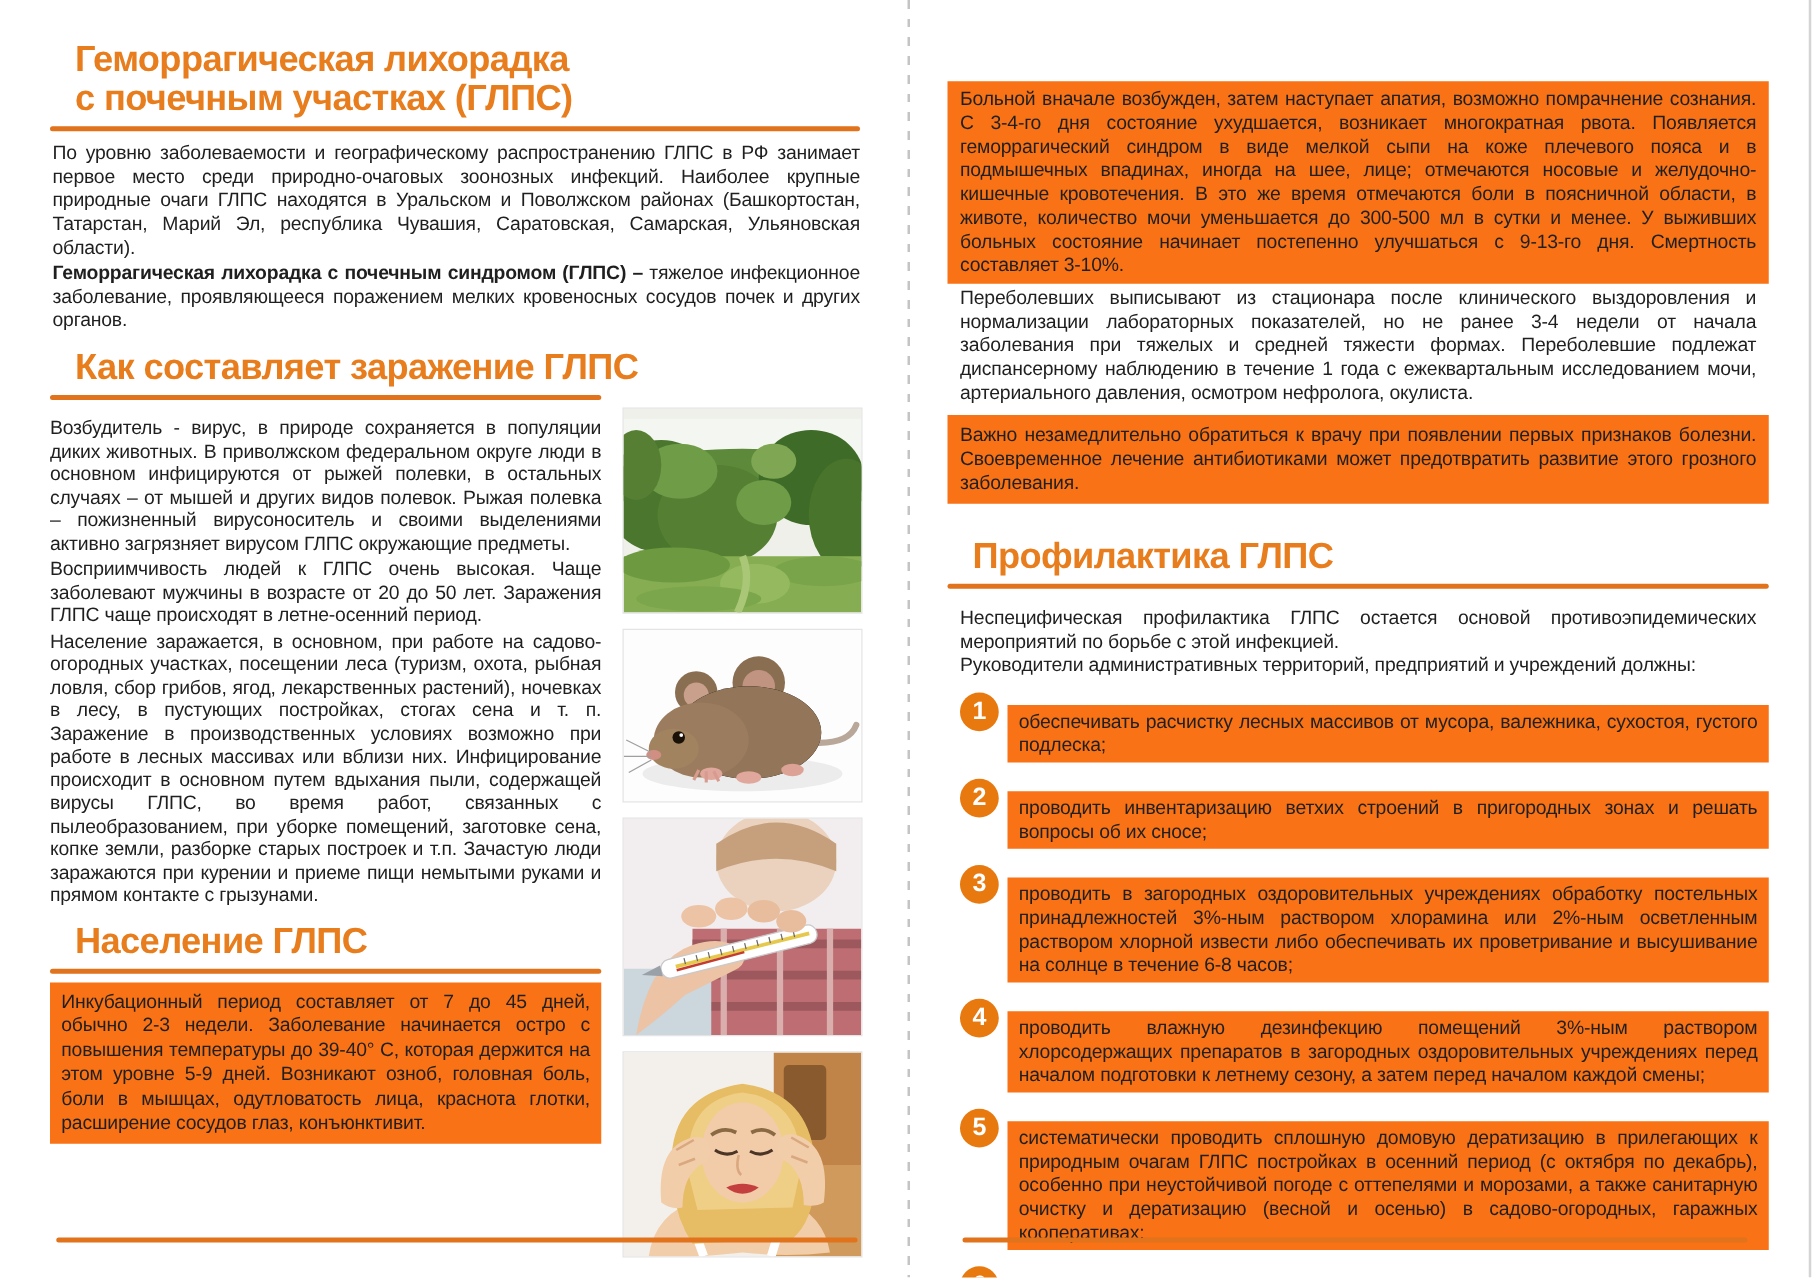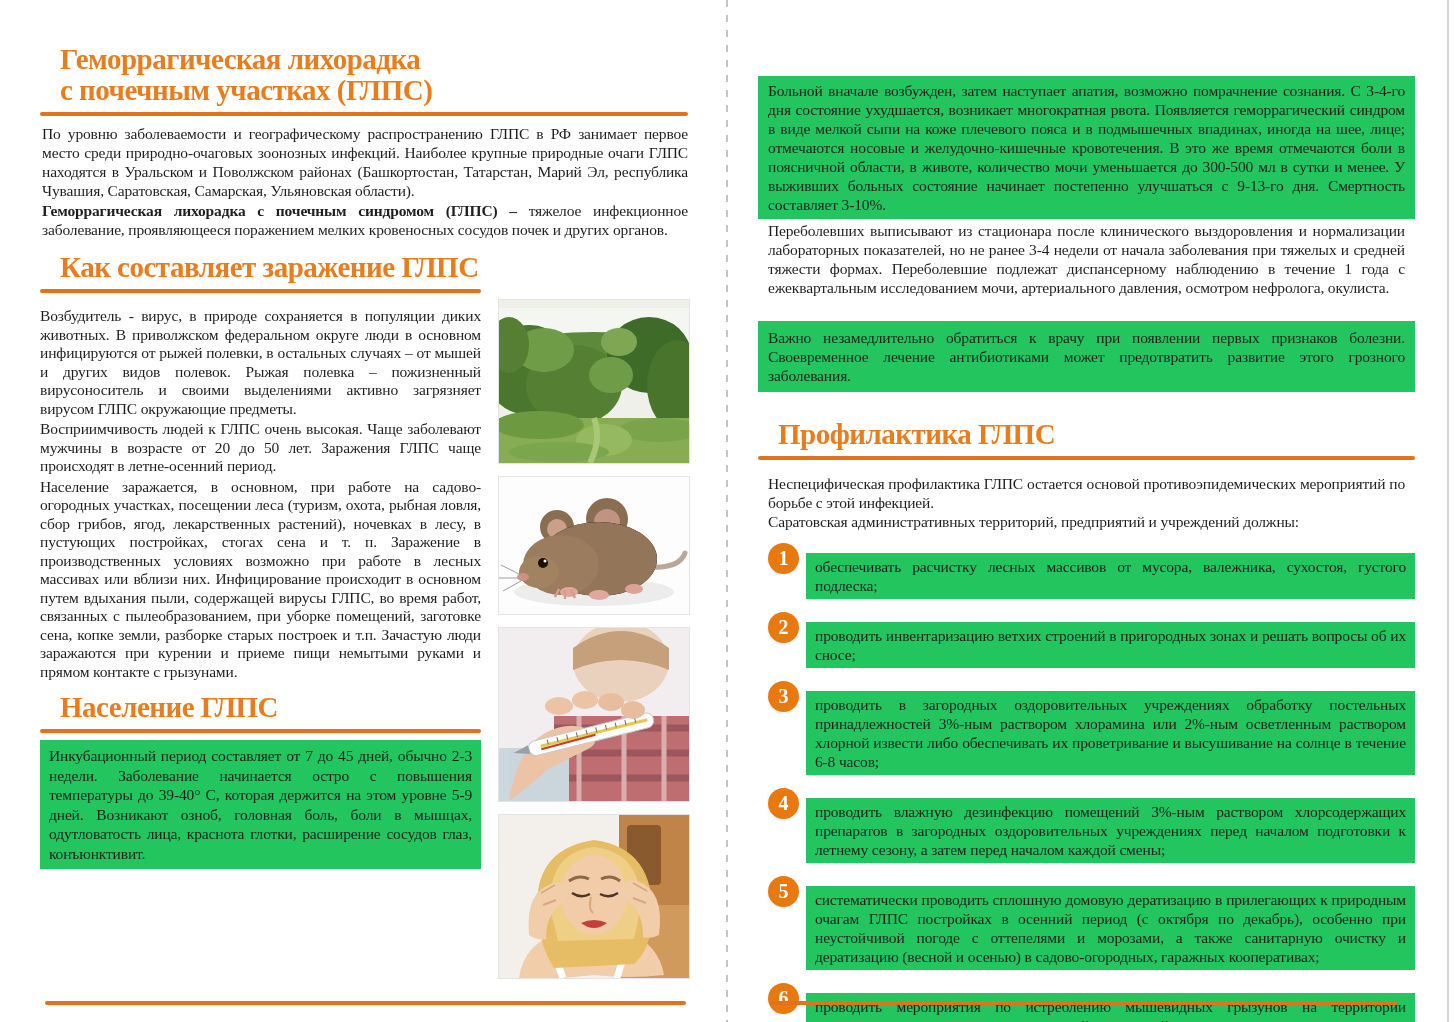--- a/index.html
+++ b/index.html
@@ -2,57 +2,57 @@
 <html><head>
 <meta charset="utf-8">
 <style>
   html,body{margin:0;padding:0;}
   body{
     width:1455px;height:1022px;position:relative;overflow:hidden;
     background:#ffffff;
     font-family:"Liberation Sans","DejaVu Sans",sans-serif;
     color:#1f1f1f;letter-spacing:-0.15px;
   }
-  .page{position:absolute;top:16px;height:718px;font-family:Liberation Serif, serif;}
+  .page{position:absolute;top:5px;height:718px;}
   .page-left{left:40px;width:648px;}
   .page-right{left:758px;width:657px;}
 
   
   .fold-line{position:absolute;left:726px;top:0;width:2px;height:1022px;
     background:repeating-linear-gradient(to bottom,#c4c4c4 0 7px,transparent 7px 15px);}
   .edge-line{position:absolute;left:1447px;top:0;width:2px;height:1022px;background:#d4d4d4;}
 
   h1,h2{margin:0;font-weight:bold;color:#e87d1e;}
   .doc-title{padding:28px 0 0 20px;font-size:29px;line-height:31px;letter-spacing:-0.5px;}
   .rule{height:4px;background:#e0731c;border-radius:2px;margin-top:6px;}
   .rule-full{width:100%;}
   .section-heading{font-size:29px;line-height:32px;padding-left:20px;white-space:nowrap;letter-spacing:-0.5px;}
 
   p{margin:0;text-align:justify;font-size:15.5px;line-height:19px;}
   .lead-bold{font-weight:bold;}
 
-  .hl{background:#22c55e;text-align:justify;font-size:15.5px;line-height:19px;}
+  .hl{background:#f97316;text-align:justify;font-size:15.5px;line-height:19px;}
 
   
   .intro-block{margin-top:8px;padding:0 0 0 2px;}
   .intro-block p{margin-bottom:1px;}
   .two-col{display:flex;margin-top:6px;}
   .text-col{width:441px;flex:none;}
   .img-col{width:190px;flex:none;margin-left:17px;display:flex;flex-direction:column;}
   .text-col p{margin-bottom:2px;line-height:18.5px;}
   .symptoms-heading{margin-top:10px;}
   .rule-col{width:441px;}
   .symptoms-box{margin-top:7px;padding:6px 9px;line-height:19.5px;}
   .photo{display:block;border:1px solid #e4e4e4;background:#fff;}
   .photo+.photo{margin-top:12px;}
 
   
   .course-hl{margin-top:60px;padding:5px 10px;}
   .discharge{margin:2px 10px 0 10px;}
-  .important-hl{margin-top:24px;padding:7px 10px;}
+  .important-hl{margin-top:8px;padding:7px 10px;}
   .prevention-heading{margin-top:26px;}
   .prevention-intro{margin:14px 10px 0 10px;}
   .prevention-intro2{margin:0 10px 0 10px;}
   .num-list{list-style:none;margin:10px 0 0 0;padding:0;}
   .num-item{display:flex;align-items:flex-start;margin-bottom:11px;}
   .num-badge{flex:none;width:31px;height:31px;margin:2px 0 0 10px;border-radius:50%;
     background:#e8790f;color:#ffffff;font-weight:bold;font-size:20px;
     display:flex;align-items:center;justify-content:center;}
   .num-text{flex:1;margin-left:7px;padding:4px 9px;line-height:19px;margin-top:12px;}
 
@@ -191,21 +191,21 @@
   <div class="hl course-hl">Больной вначале возбужден, затем наступает апатия, возможно помрачнение сознания. С 3-4-го дня состояние ухудшается, возникает многократная рвота. Появляется геморрагический синдром в виде мелкой сыпи на коже плечевого пояса и в подмышечных впадинах, иногда на шее, лице; отмечаются носовые и желудочно-кишечные кровотечения. В это же время отмечаются боли в поясничной области, в животе, количество мочи уменьшается до 300-500 мл в сутки и менее. У выживших больных состояние начинает постепенно улучшаться с 9-13-го дня. Смертность составляет 3-10%.</div>
 
   <p class="discharge">Переболевших выписывают из стационара после клинического выздоровления и нормализации лабораторных показателей, но не ранее 3-4 недели от начала заболевания при тяжелых и средней тяжести формах. Переболевшие подлежат диспансерному наблюдению в течение 1 года с ежеквартальным исследованием мочи, артериального давления, осмотром нефролога, окулиста.</p>
 
   <div class="hl important-hl">Важно незамедлительно обратиться к врачу при появлении первых признаков болезни. Своевременное лечение антибиотиками может предотвратить развитие этого грозного заболевания.</div>
 
   <h2 class="section-heading prevention-heading">Профилактика ГЛПС</h2>
   <div class="rule rule-full"></div>
 
   <p class="prevention-intro">Неспецифическая профилактика ГЛПС остается основой противоэпидемических мероприятий по борьбе с этой инфекцией.</p>
-  <p class="prevention-intro2">Саратовская административных территорий, предприятий и учреждений должны:</p>
+  <p class="prevention-intro2">Руководители административных территорий, предприятий и учреждений должны:</p>
 
   <ol class="num-list">
     <li class="num-item">
       <span class="num-badge">1</span>
       <span class="hl num-text">обеспечивать расчистку лесных массивов от мусора, валежника, сухостоя, густого подлеска;</span>
     </li>
     <li class="num-item">
       <span class="num-badge">2</span>
       <span class="hl num-text">проводить инвентаризацию ветхих строений в пригородных зонах и решать вопросы об их сносе;</span>
     </li>

